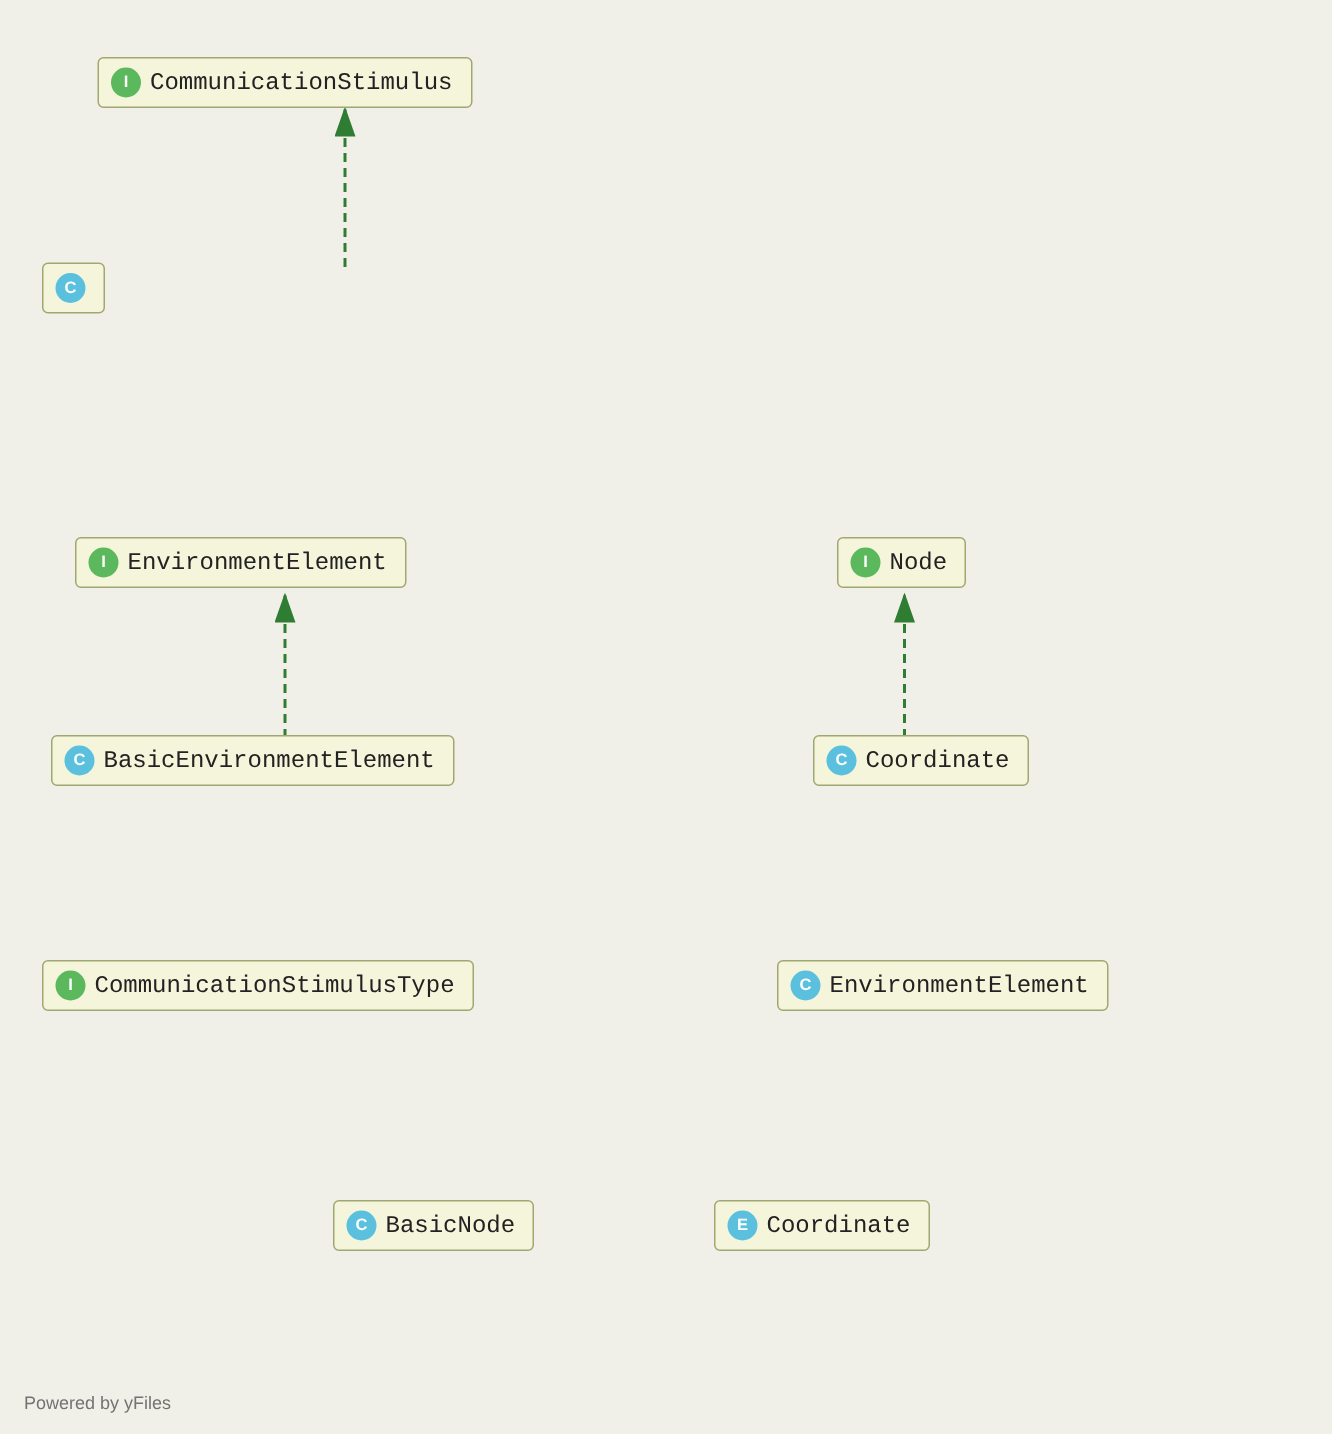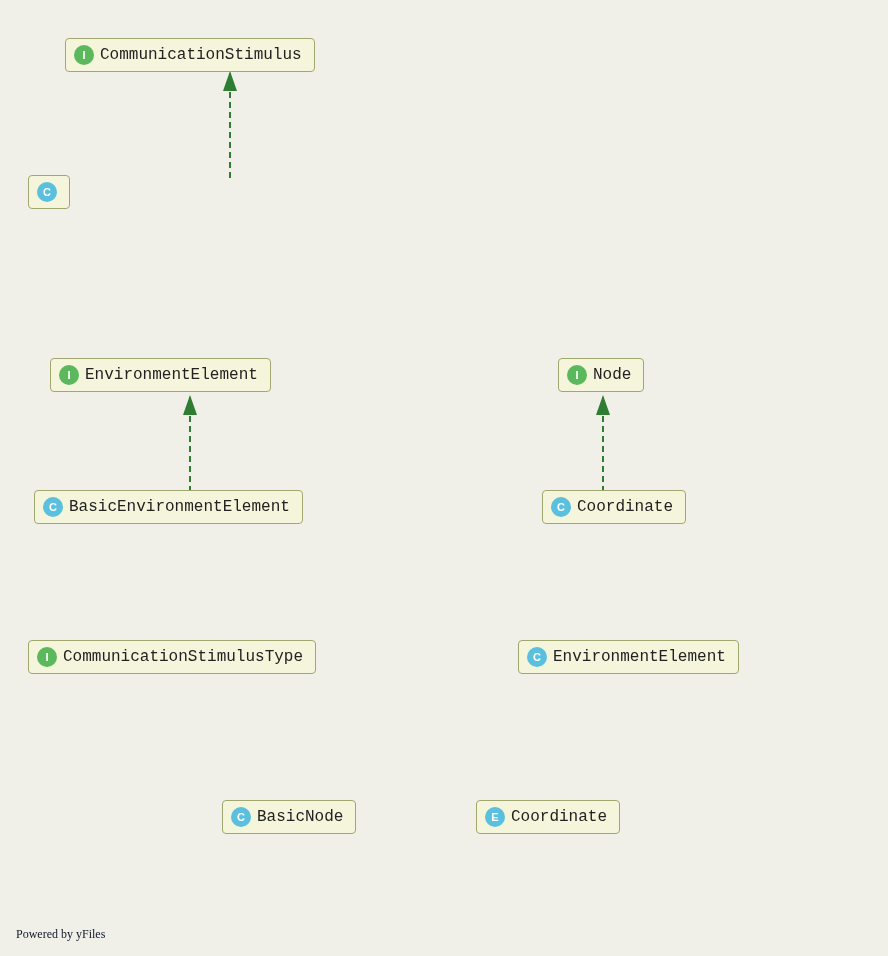--- a/index.html
+++ b/index.html
@@ -70,22 +70,21 @@
       width: 888px;
       height: 956px;
       pointer-events: none;
     }
 
     .powered-by {
       position: absolute;
       bottom: 14px;
       left: 16px;
       font-size: 12px;
-      color: #0f172a;
-      font-family: Liberation Serif, serif;
+      color: #737373;
     }
   </style>
 </head>
 <body>
 
 <div class="diagram-container">
 
   <svg class="arrows">
     <defs>
       <marker id="arrowhead-green" markerWidth="10" markerHeight="7" refX="9" refY="3.5" orient="auto">

